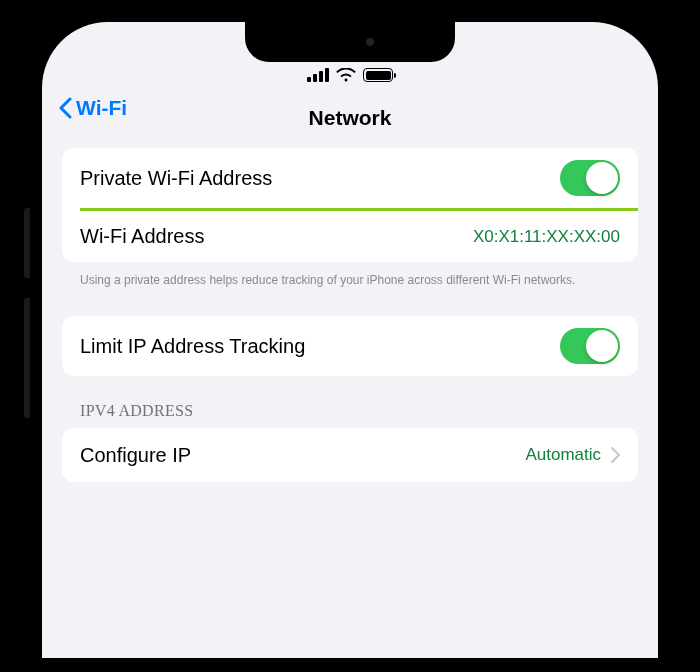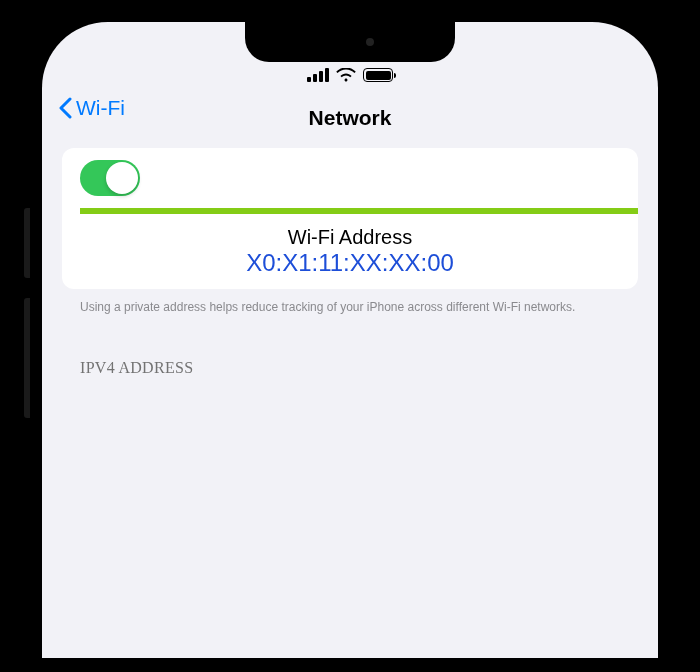--- a/index.html
+++ b/index.html
@@ -76,39 +76,39 @@
     .battery::after { content:''; position:absolute; right:-4px; top:3.5px; width:2.5px; height:5px; background:#000; border-radius:0 2px 2px 0;}
     .battery-fill { position:absolute; left:1.5px; top:1.5px; bottom:1.5px; right:1.5px; background:#000; border-radius:2px;}
     .nav-bar {
       display: flex;
       align-items: center;
       padding: 14px 16px 18px;
       position: relative;
     }
     .nav-back {
       display: flex; align-items: center;
-      color: #007aff; font-size: 21px; font-weight: 400;
+      color: #007aff; font-size: 21px; font-weight: 700;
     }
     .chevron-left { width: 14px; height: 22px; margin-right: 4px; }
     .nav-title {
       position: absolute; left: 0; right: 0; text-align: center;
       font-size: 21px; font-weight: 600; pointer-events: none; margin-top: 20px;
     }
     .content { padding: 10px 20px 0; }
     .group { margin-bottom: 10px; }
     .group-card {
       background: #fff; border-radius: 12px; overflow: hidden;
     }
     .row {
       display: flex; align-items: center; justify-content: space-between;
       min-height: 54px; padding: 12px 18px; font-size: 20px;
     }
-    .row + .row { border-top: 6px solid #84cc16; margin-left: 18px; padding-left: 0; flex-direction: column; }
+    .row + .row { border-top: 3px solid #84cc16; margin-left: 18px; padding-left: 0; }
     .row-label { color: #000; }
-    .row-value { color: #1d4ed8; font-size: 24px; }
+    .row-value { color: #15803d; font-size: 17px; }
     .row-right { display: flex; align-items: center; gap: 10px; color: #8a8a8e;}
     .chevron-right { width: 9px; height: 16px; }
     .toggle {
       width: 60px; height: 36px; background: #34c759; border-radius: 18px;
       position: relative; flex-shrink: 0;
     }
     .toggle-knob {
       position: absolute; right: 2px; top: 2px; width: 32px; height: 32px;
       background: #fff; border-radius: 50%; box-shadow: 0 2px 4px rgba(0,0,0,0.2);
     }
@@ -156,32 +156,54 @@
         <span>Wi-Fi</span>
       </div>
       <div class="nav-title">Network</div>
     </div>
 
     <div class="content">
 
       <div class="group">
         <div class="group-card">
           <div class="row">
+            <span class="row-label">Private Wi-Fi Address</span>
             <div class="toggle">
                 <div class="toggle-knob"></div>
               </div>
           </div>
           <div class="row">
             <span class="row-label">Wi-Fi Address</span>
             <span class="row-value">X0:X1:11:XX:XX:00</span>
           </div>
         </div>
         <div class="footer-text">Using a private address helps reduce tracking of your iPhone across different Wi-Fi networks.</div>
       </div>
 
       <div class="group">
+        <div class="group-card">
+          <div class="row">
+            <span class="row-label">Limit IP Address Tracking</span>
+            <div class="toggle">
+                <div class="toggle-knob"></div>
+              </div>
+          </div>
+        </div>
       </div>
 
       <div class="section-header">IPV4 Address</div>
+      <div class="group">
+        <div class="group-card">
+          <div class="row">
+            <span class="row-label">Configure IP</span>
+            <div class="row-right">
+              <span class="row-value">Automatic</span>
+              <svg class="chevron-right" viewBox="0 0 9 16">
+                  <path d="M1 1l7 7-7 7" stroke="#c7c7cc" stroke-width="2" fill="none" stroke-linecap="round" stroke-linejoin="round"></path>
+                </svg>
+            </div>
+          </div>
+        </div>
+      </div>
 
     </div>
   </div>
 </div>
 
 </body></html>

